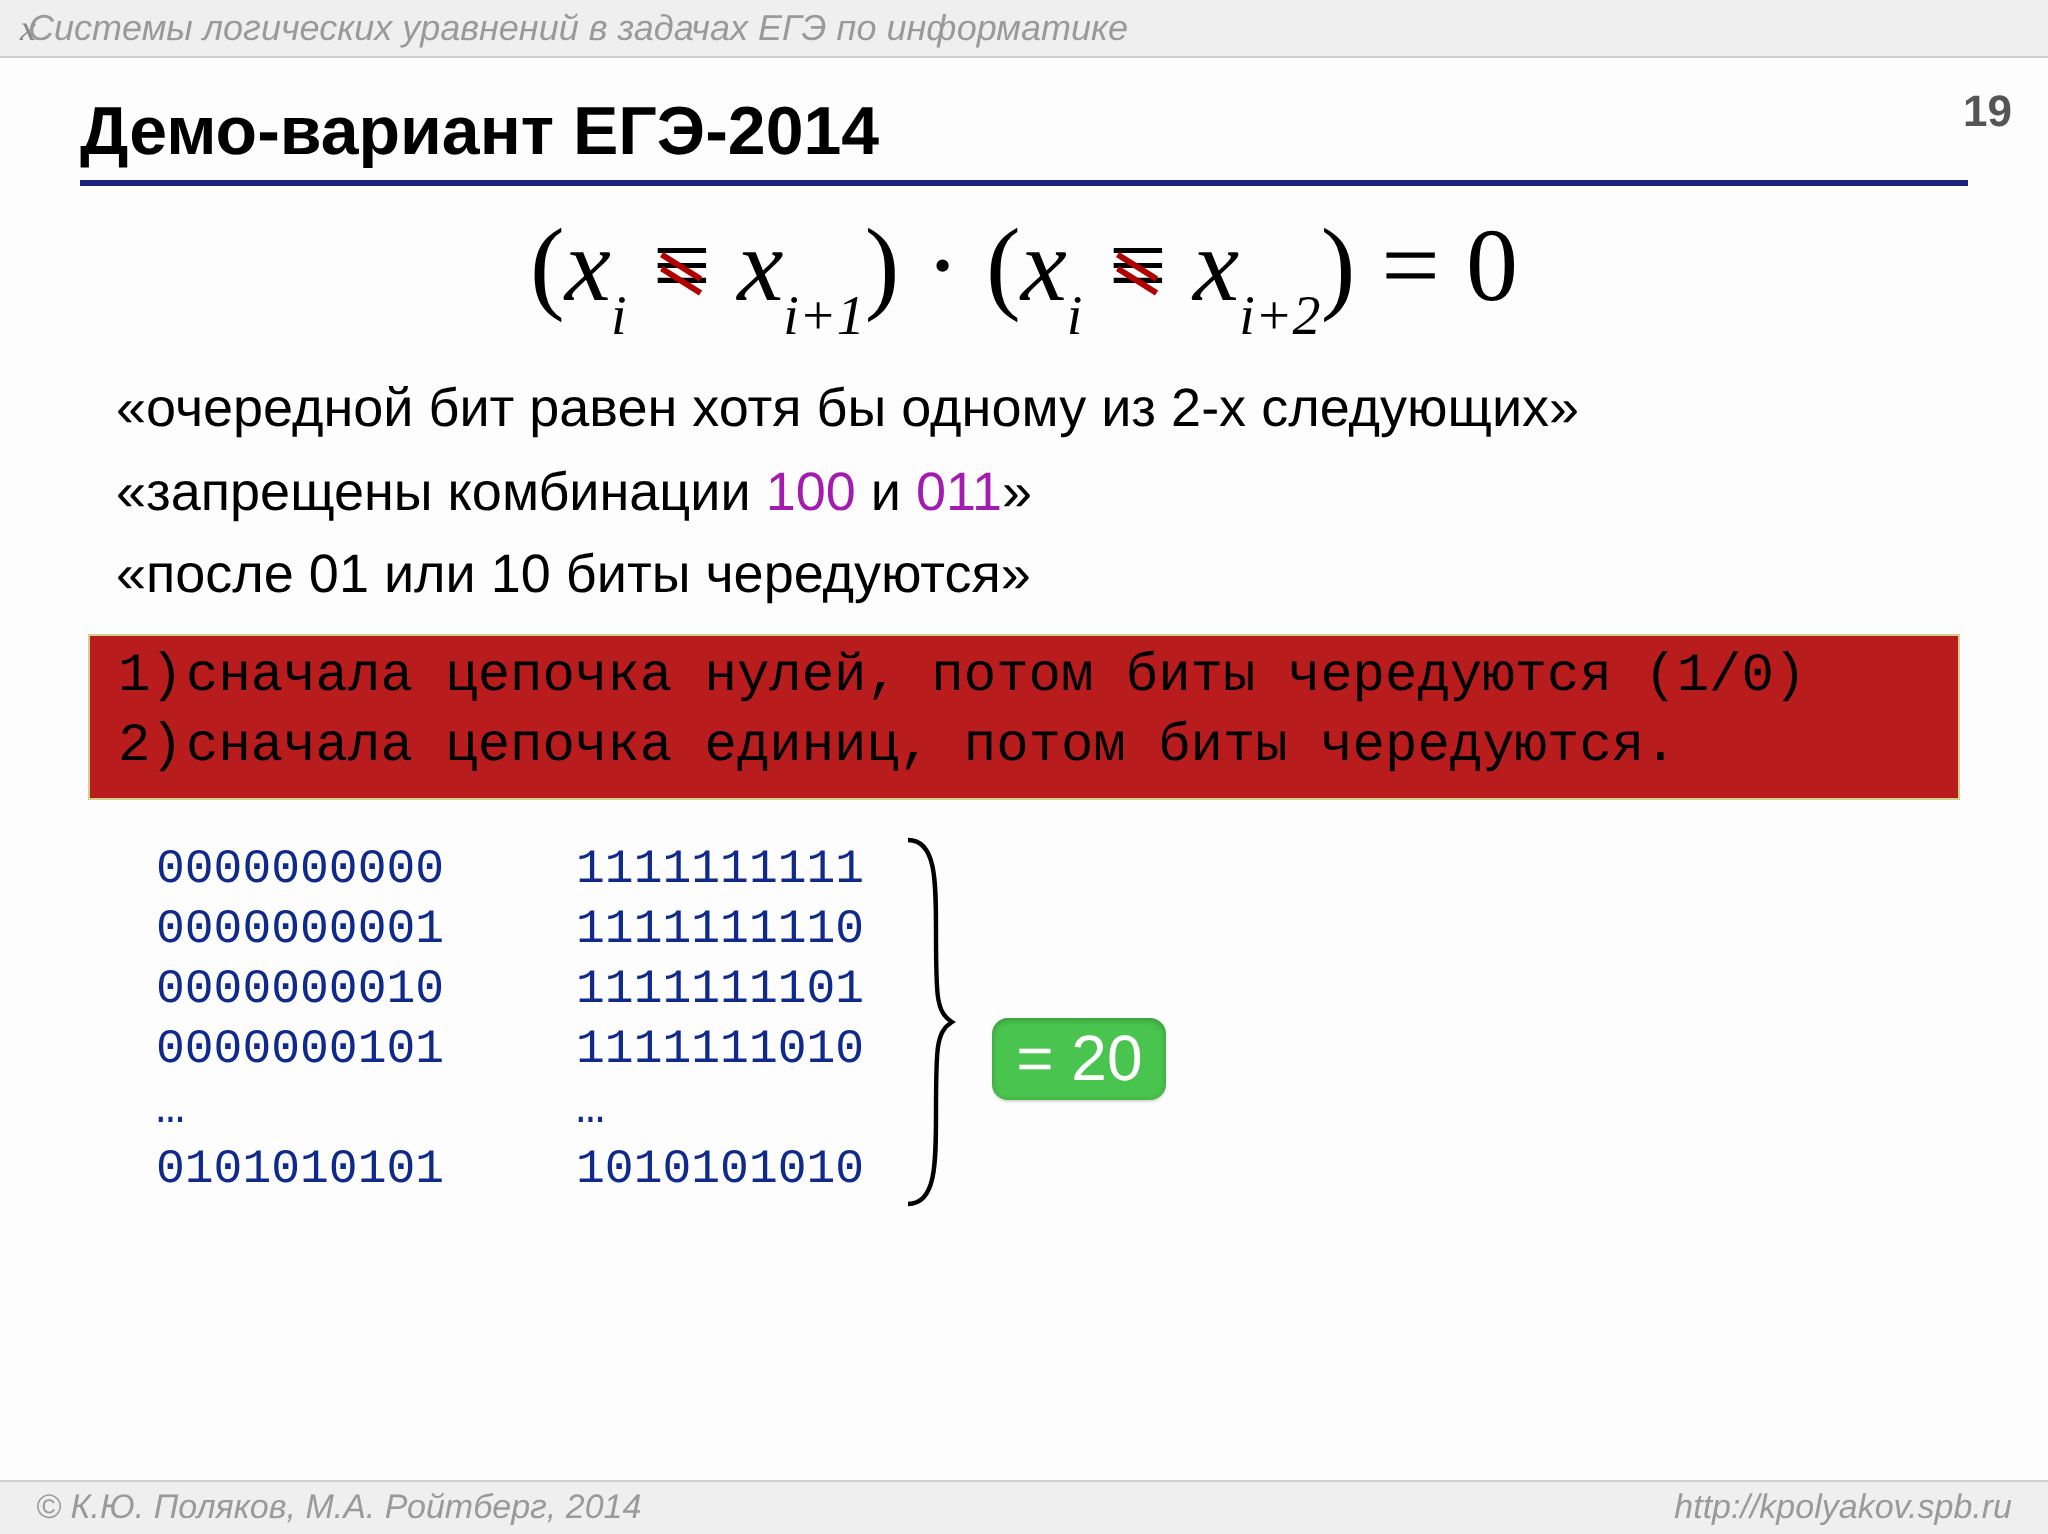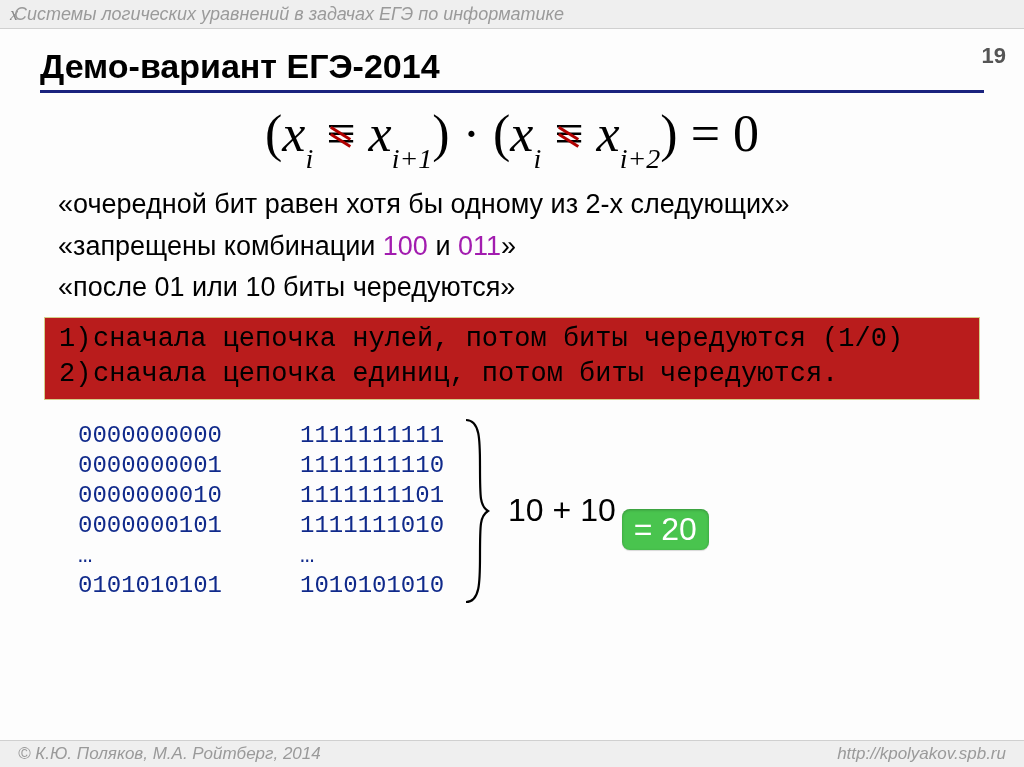--- a/index.html
+++ b/index.html
@@ -205,33 +205,32 @@
     <div><span class="num">2)</span><span>сначала цепочка единиц, потом биты чередуются.</span></div>
   </div>
 
   <div class="bit-row">
     <div class="bit-col">0000000000
 0000000001
 0000000010
 0000000101
 …
 0101010101</div>
-    <div class="bit-col" style="margin-left:60px">1111111111
+    <div class="bit-col" style="margin-left:48px">1111111111
 1111111110
 1111111101
 1111111010
 …
 1010101010</div>
 
     <svg class="brace-svg" viewBox="0 0 28 190">
       <path d="M4 4 C18 4 18 24 18 50 C18 82 18 90 26 95 C18 100 18 108 18 140 C18 166 18 186 4 186" fill="none" stroke="#000" stroke-width="2.2"></path>
     </svg>
 
     <div class="result">
-      <span>10 + 10</span>
       <span class="answer">= 20</span>
     </div>
   </div>
 </div>
 
 <div class="footer">
   <div>© К.Ю. Поляков, М.А. Ройтберг, 2014</div>
   <div>http://kpolyakov.spb.ru</div>
 </div>
 

